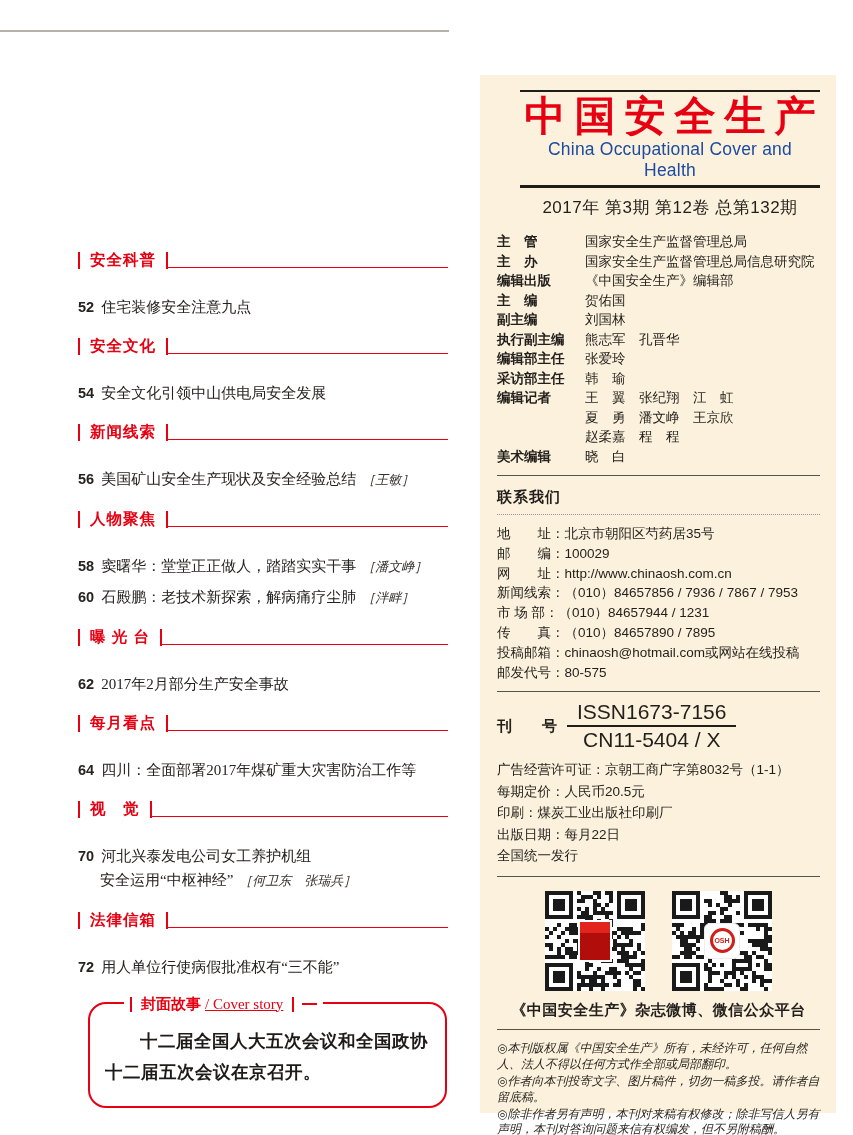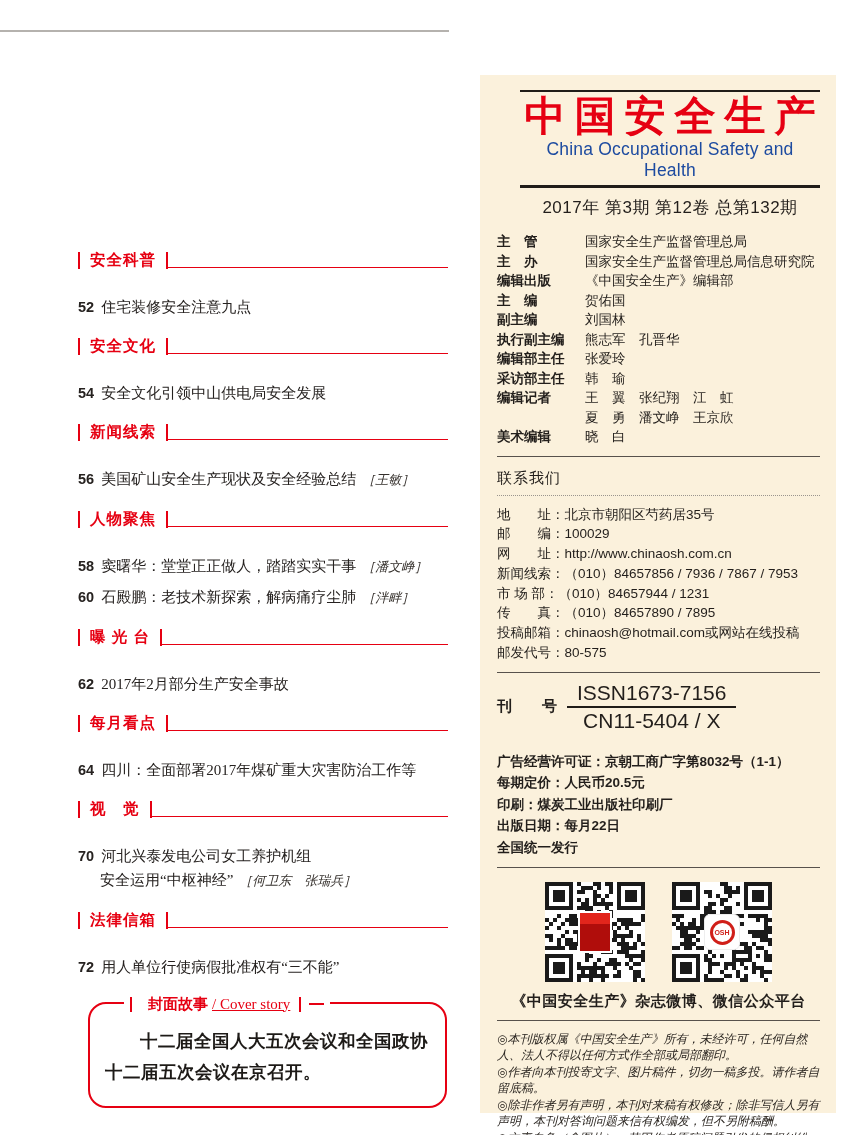--- a/index.html
+++ b/index.html
@@ -27,21 +27,21 @@
   .toc-item .pg{font-weight:bold;font-size:14.5px;margin-right:7px;font-family:"Liberation Sans",sans-serif;}
   .toc-item .auth{font-style:italic;font-size:13px;margin-left:6px;color:#35302c;}
   .toc-item .line2{padding-left:22px;}
 
   
   .cover-box{position:absolute;left:88px;top:1002px;width:359px;height:106px;
     border:2px solid var(--red);border-radius:18px;}
   .cover-label{position:absolute;top:-11px;left:34px;background:#fff;padding:0 6px;
     display:flex;align-items:center;height:22px;}
   .cl-bar{width:2px;height:15px;background:var(--red);flex:none;}
-  .cl-zh{color:var(--red);font-weight:bold;font-size:15px;margin:0 4px 0 16px;}
+  .cl-zh{color:var(--red);font-weight:bold;font-size:15px;margin:0 4px 0 9px;}
   .cl-en{color:var(--red);font-family:"Liberation Serif",serif;font-size:15px;margin-right:9px;text-decoration:underline;}
   .cl-dash{width:15px;height:2px;background:var(--red);margin-left:8px;}
   .cover-text{font-family:"Liberation Serif","DejaVu Serif",serif;font-weight:bold;font-size:17.5px;
     line-height:31px;padding:22px 16px 0 15px;text-indent:35px;letter-spacing:.5px;color:#1d1a17;}
 
   
   .panel{position:absolute;left:480px;top:75px;width:356px;height:1038px;background:var(--panel);
     padding:0 16px 0 17px;}
   .masthead{margin:15px 0 0 23px;text-align:center;}
   .m-rule1{height:2px;background:#201c18;}
@@ -50,31 +50,31 @@
   .m-sub{color:var(--blue);font-size:17.5px;font-weight:500;letter-spacing:.2px;margin-top:-1px;}
   .m-rule2{height:3px;background:#201c18;margin-top:4px;}
   .m-issue{font-size:17px;font-weight:normal;letter-spacing:.5px;margin-top:8px;}
 
   .staff{margin-top:13px;font-size:13.5px;line-height:19.5px;}
   .staff-row{display:flex;}
   .staff-label{width:88px;flex:none;font-weight:bold;white-space:pre;}
   .staff-value{white-space:pre;}
 
   .divider{border-top:1px solid #57524c;margin-top:9px;}
-  .contact-header{font-weight:normal;font-size:15px;margin-top:12px;letter-spacing:1px;}
+  .contact-header{font-weight:bold;font-size:15px;margin-top:12px;letter-spacing:1px;}
   .dotted{border-top:1.5px dotted #9a958e;margin-top:7px;}
   .contact{margin-top:9px;font-size:13.5px;line-height:19.8px;}
   .contact-row{white-space:pre;}
 
   .kanhao{display:flex;align-items:center;margin-top:8px;}
   .kh-label{font-weight:bold;font-size:15px;width:70px;flex:none;white-space:pre;}
   .fraction{text-align:center;}
   .fr-top{font-size:21px;border-bottom:2px solid #201c18;padding:0 10px 1px;}
   .fr-bottom{font-size:21px;padding-top:1px;}
-  .pubrows{margin-top:18px;font-size:13.5px;line-height:21.5px;font-weight:bold;}
+  .pubrows{margin-top:7px;font-size:13.5px;line-height:21.5px;}
 
   .qr-row{display:flex;justify-content:center;gap:27px;margin-top:14px;}
   .qr-box{width:100px;height:100px;position:relative;}
   .qr-center{position:absolute;left:50%;top:50%;transform:translate(-50%,-50%);}
   .qr-cover{width:34px;height:42px;background:#c9100e;border:2px solid #fff;
     background:linear-gradient(#e2251c 0 30%, #b00d0b 30% 100%);}
   .qr-logo{width:36px;height:36px;background:#fff;border-radius:6px;display:flex;
     align-items:center;justify-content:center;border:1px solid #eee;}
   .qr-ring{width:25px;height:25px;border:3.5px solid #d01f19;border-radius:50%;
     display:flex;align-items:center;justify-content:center;}
@@ -190,21 +190,21 @@
     <span class="cl-dash"></span>
   </div>
   <div class="cover-text">十二届全国人大五次会议和全国政协十二届五次会议在京召开。</div>
 </div>
 
 <div class="panel">
 
   <div class="masthead">
     <div class="m-rule1"></div>
     <div class="m-title">中国安全生产</div>
-    <div class="m-sub">China Occupational Safety and Health</div>
+    <div class="m-sub">China Occupational Cover and Health</div>
     <div class="m-rule2"></div>
     <div class="m-issue">2017年 第3期 第12卷 总第132期</div>
   </div>
 
   <div class="staff">
     <div class="staff-row">
         <span class="staff-label">主　管</span>
         <span class="staff-value">国家安全生产监督管理总局</span>
       </div>
     <div class="staff-row">
@@ -235,20 +235,24 @@
         <span class="staff-label">采访部主任</span>
         <span class="staff-value">韩　瑜</span>
       </div>
     <div class="staff-row">
         <span class="staff-label">编辑记者</span>
         <span class="staff-value">王　翼　张纪翔　江　虹</span>
       </div>
     <div class="staff-row">
         <span class="staff-label"></span>
         <span class="staff-value">夏　勇　潘文峥　王京欣</span>
+      </div>
+    <div class="staff-row">
+        <span class="staff-label"></span>
+        <span class="staff-value">赵柔嘉　程　程</span>
       </div>
     <div class="staff-row">
         <span class="staff-label">美术编辑</span>
         <span class="staff-value">晓　白</span>
       </div>
   </div>
 
   <div class="divider"></div>
 
   <div class="contact-header">联系我们</div>

